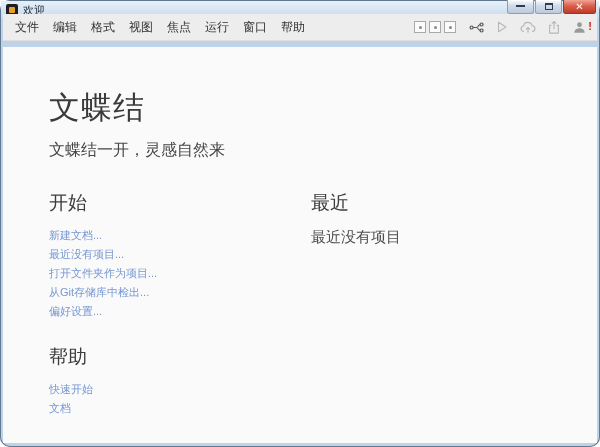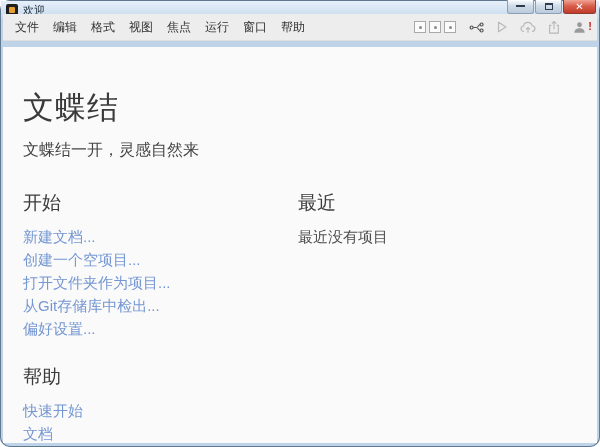--- a/index.html
+++ b/index.html
@@ -46,30 +46,30 @@
                width:3px; height:3px; background:#8a8a8a; border-radius:50%; }
   .tb-icon { display:flex; align-items:center; justify-content:center; }
   .tb-icon svg { display:block; }
   .disabled svg { opacity:.45; }
   .account { position:relative; }
   .alert-mark { position:absolute; right:-5px; top:0; color:#c8281e;
                 font-size:11px; font-weight:bold; }
 
   
   .content { position:absolute; top:47px; left:3px; right:3px; bottom:4px;
-             background:#fafafa; padding:40px 0 0 20px; }
+             background:#fafafa; padding:40px 0 0 46px; }
   .app-title { font-size:31px; font-weight:400; color:#3a3a3a; letter-spacing:1px; }
   .tagline  { margin-top:11px; font-size:16px; color:#454545; }
 
-  .cols { display:flex; margin-top:29px;gap:13px; }
+  .cols { display:flex; margin-top:29px; }
   .col-left  { width:262px; flex:0 0 auto; }
   .col-right { flex:1; }
 
   .sec-heading { font-size:19px; font-weight:400; color:#3c3c3c; margin-bottom:12px; }
-  .link { display:block; font-size:15px; color:#7597d2; text-decoration:none;
+  .link { display:block; font-size:11px; color:#7597d2; text-decoration:none;
           margin-bottom:4px; cursor:pointer; }
   .empty-text { font-size:15px; color:#4e4e4e; }
   .help-sec { margin-top:25px; }
 </style>
 </head>
 <body>
 
 <div class="window">
 
   <div class="titlebar">
@@ -140,21 +140,21 @@
   </div>
 
   <div class="content">
     <div class="app-title">文蝶结</div>
     <div class="tagline">文蝶结一开，灵感自然来</div>
 
     <div class="cols">
       <div class="col-left">
         <div class="sec-heading">开始</div>
         <a class="link">新建文档...</a>
-        <a class="link">创建一个空项目...</a>
+        <a class="link">最近没有项目...</a>
         <a class="link">打开文件夹作为项目...</a>
         <a class="link">从Git存储库中检出...</a>
         <a class="link">偏好设置...</a>
 
         <div class="help-sec">
           <div class="sec-heading">帮助</div>
           <a class="link">快速开始</a>
           <a class="link">文档</a>
         </div>
       </div>

